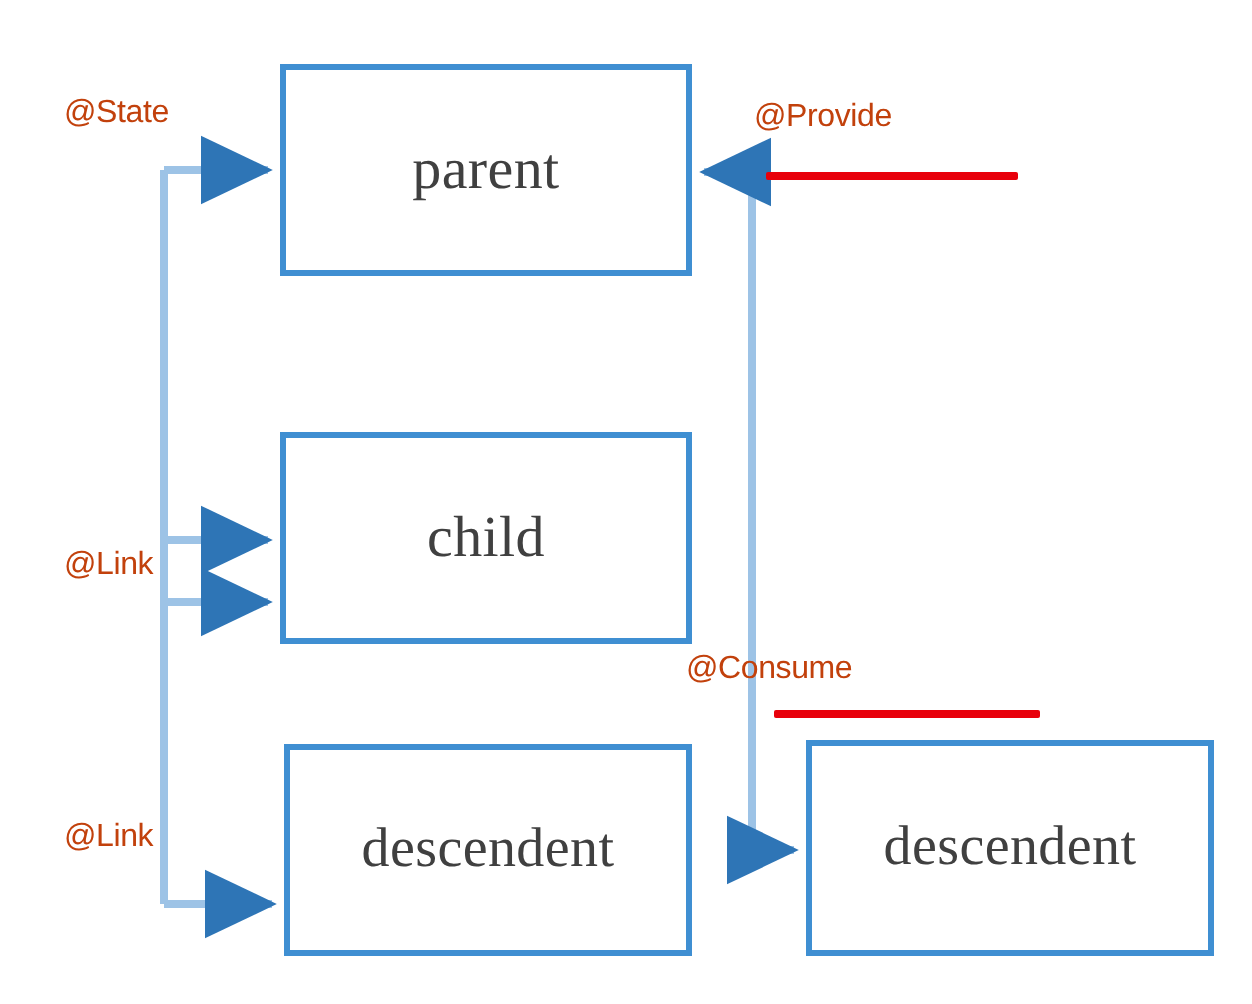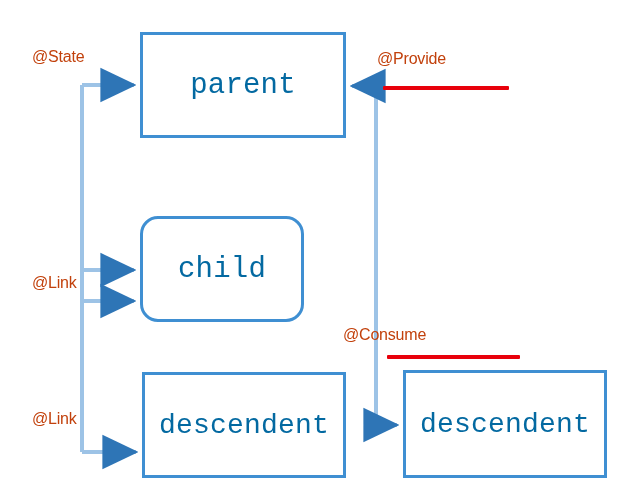--- a/index.html
+++ b/index.html
@@ -28,22 +28,22 @@
   .node-box {
     position: absolute;
     box-sizing: border-box;
     background: #ffffff;
     border: 3px solid #3f8fd2;
     display: flex;
     align-items: center;
     justify-content: center;
   }
   .node-label {
-    color: #0369a1;
-    font-family: Liberation Mono, monospace;
+    color: #404040;
+    font-family: Liberation Serif, serif;
     font-weight: 400;
     letter-spacing: 0.2px;
     white-space: nowrap;
   }
   .node-label.big {
     font-size: 29px;
   }
   .node-label.med {
     font-size: 28px;
   }
@@ -107,21 +107,21 @@
 
     <g>
       <path d="M 376,425 L 397,425" fill="none" stroke="#9dc3e6" stroke-width="4" marker-end="url(#arrow-right)"></path>
     </g>
   </svg>
 
   <div class="node-box" style="left:140px; top:32px; width:206px; height:106px;">
     <span class="node-label big">parent</span>
   </div>
 
-  <div class="node-box" style="left:140px; top:216px; width:164px; height:106px;border-radius:18px;">
+  <div class="node-box" style="left:140px; top:216px; width:206px; height:106px;">
     <span class="node-label big">child</span>
   </div>
 
   <div class="node-box" style="left:142px; top:372px; width:204px; height:106px;">
     <span class="node-label med">descendent</span>
   </div>
 
   <div class="node-box" style="left:403px; top:370px; width:204px; height:108px;">
     <span class="node-label med">descendent</span>
   </div>

